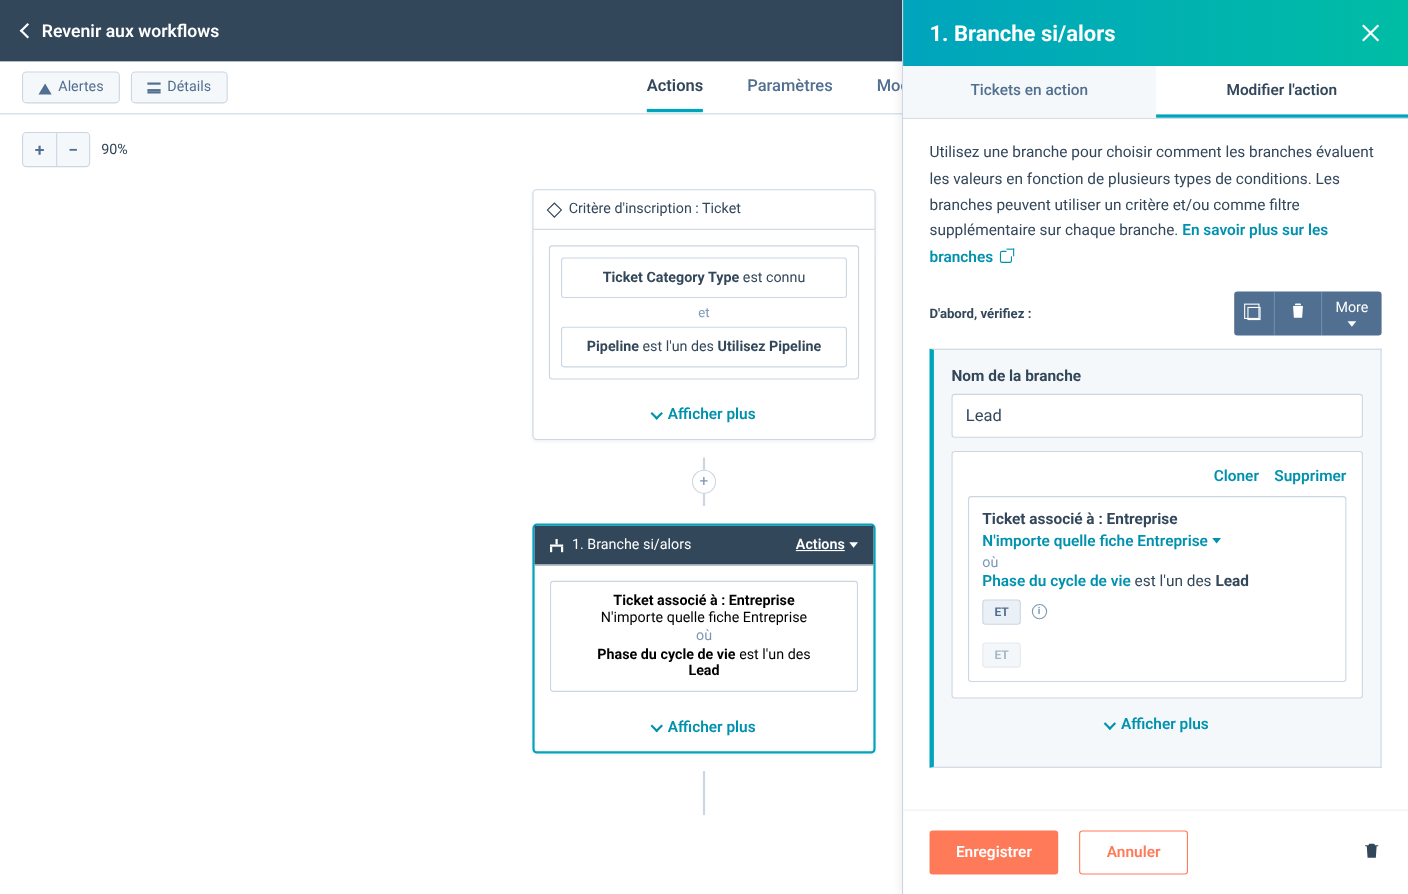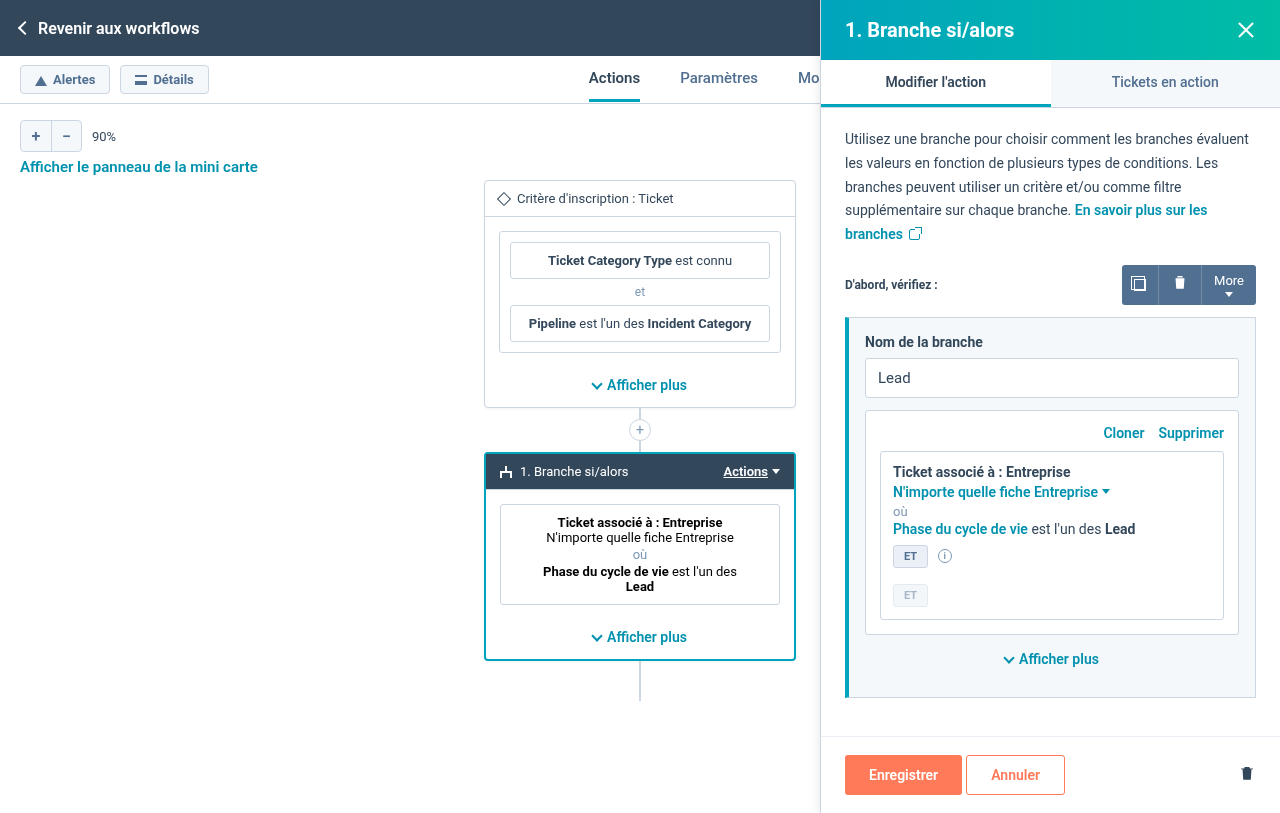--- a/index.html
+++ b/index.html
@@ -6,35 +6,35 @@
 body { background: #f5f6f8; overflow: hidden; width: 1280px; height: 813px; position: relative; }
 
 .top-bar { background: #33475b; height: 56px; display: flex; align-items: center; padding: 0 20px; }
 .back-link { color: #fff; font-size: 16px; font-weight: 600; display: flex; align-items: center; gap: 8px; cursor: pointer; }
 .chevron-left { display: inline-block; width: 10px; height: 10px; border-left: 2px solid #fff; border-bottom: 2px solid #fff; transform: rotate(45deg); }
 
 .main-area { display: flex; height: calc(100% - 56px); }
 .canvas-area { flex: 1; background: #fff; display: flex; flex-direction: column; overflow: hidden; width: 820px; }
 
 .toolbar { height: 48px; display: flex; align-items: center; padding: 0 20px; border-bottom: 1px solid #cbd6e2; gap: 10px; }
-.chip-btn { display: flex; align-items: center; gap: 6px; padding: 6px 14px; border: 1px solid #cbd6e2; border-radius: 4px; background: #f5f8fa; color: #516f90; font-size: 13px; font-weight: 700; cursor: pointer; }
+.chip-btn { display: flex; align-items: center; gap: 6px; padding: 6px 14px; border: 1px solid #cbd6e2; border-radius: 4px; background: #f5f8fa; color: #516f90; font-size: 13px; font-weight: 400; cursor: pointer; }
 .tabs-center { margin-left: auto; margin-right: auto; display: flex; gap: 40px; }
 .tab { font-size: 15px; color: #516f90; font-weight: 500; padding: 12px 0; cursor: pointer; border-bottom: 3px solid transparent; }
 .tab.active { color: #33475b; border-bottom-color: #00a4bd; font-weight: 600; }
 
 .zoom-row { display: flex; align-items: center; gap: 10px; padding: 16px 20px 0; }
 .zoom-btn-group { display: flex; border: 1px solid #cbd6e2; border-radius: 4px; overflow: hidden; background: #f5f8fa; }
 .zoom-btn { width: 30px; height: 30px; display: flex; align-items: center; justify-content: center; color: #516f90; font-size: 16px; font-weight: 600; cursor: pointer; }
 .zoom-btn + .zoom-btn { border-left: 1px solid #cbd6e2; }
 .zoom-pct { font-size: 13px; color: #33475b; }
 .minimap-link { color: #0091ae; font-size: 15px; font-weight: 600; padding: 6px 20px 0; cursor: pointer; }
 
 .canvas { flex: 1; position: relative; overflow: auto; padding: 0 0 40px; }
 
-.node { width: 312px; margin: 0 auto; background: #fff; border: 1px solid #cbd6e2; border-radius: 4px; box-shadow: 0 1px 3px rgba(0,0,0,0.05); }
+.node { width: 312px; margin: 16px auto; background: #fff; border: 1px solid #cbd6e2; border-radius: 4px; box-shadow: 0 1px 3px rgba(0,0,0,0.05); }
 .node.selected { border: 2px solid #00a4bd; }
 .node-header { padding: 10px 14px; font-size: 13px; color: #33475b; display: flex; align-items: center; gap: 8px; border-bottom: 1px solid #cbd6e2; }
 .node-header.dark { background: #33475b; color: #fff; justify-content: space-between; }
 .node-header.dark .hdr-left { display: flex; align-items: center; gap: 8px; }
 .node-body { padding: 14px; }
 .inner-card { border: 1px solid #cbd6e2; border-radius: 3px; padding: 10px; background: #fff; }
 .cond-box { border: 1px solid #cbd6e2; border-radius: 3px; padding: 10px; text-align: center; font-size: 13px; color: #33475b; }
 .cond-box + .et { text-align: center; font-size: 12px; color: #7c98b6; padding: 6px 0; }
 .show-more { text-align: center; padding: 10px 0 14px; color: #0091ae; font-size: 14px; font-weight: 600; cursor: pointer; display: flex; align-items: center; justify-content: center; gap: 6px; }
 .chevron-down { display: inline-block; width: 8px; height: 8px; border-right: 2px solid currentColor; border-bottom: 2px solid currentColor; transform: rotate(45deg); margin-top: -2px; }
@@ -82,21 +82,21 @@
 .crit-inner { border: 1px solid #cbd6e2; border-radius: 3px; padding: 12px; font-size: 14px; color: #33475b; }
 .crit-inner .line1 { font-weight: 700; }
 .crit-inner .line2 { color: #0091ae; font-weight: 600; display: flex; align-items: center; gap: 4px; margin: 4px 0; }
 .ou { color: #7c98b6; font-size: 13px; margin: 2px 0; }
 .lifecycle { margin: 0 0; }
 .lifecycle .lf-label { color: #0091ae; font-weight: 600; }
 .et-chip { display: inline-block; padding: 4px 10px; background: #eaf0f6; border: 1px solid #cbd6e2; border-radius: 3px; font-size: 11px; font-weight: 700; color: #516f90; margin-top: 8px; margin-right: 6px; }
 .info-dot { display: inline-flex; width: 14px; height: 14px; border: 1.5px solid #7c98b6; border-radius: 50%; align-items: center; justify-content: center; font-size: 9px; color: #7c98b6; font-weight: 700; vertical-align: middle; }
 .et-faded { opacity: 0.5; margin-top: 8px; }
 
-.panel-footer { padding: 18px 24px; display: flex; align-items: center; gap: 4px; border-top: 1px solid #eaf0f6; }
+.panel-footer { padding: 18px 24px; display: flex; align-items: center; gap: 19px; border-top: 1px solid #eaf0f6; }
 .btn-primary { background: #ff7a59; color: #fff; border: none; padding: 12px 24px; font-size: 14px; font-weight: 600; border-radius: 3px; cursor: pointer; }
 .btn-secondary { background: #fff; color: #ff7a59; border: 1px solid #ff7a59; padding: 11px 24px; font-size: 14px; font-weight: 600; border-radius: 3px; cursor: pointer; }
 .trash-icon { margin-left: auto; cursor: pointer; color: #33475b; }
 .copy-icon { width: 12px; height: 12px; border: 1.5px solid #fff; position: relative; }
 .copy-icon::after { content:''; position:absolute; width:12px; height:12px; border:1.5px solid #fff; left: -4px; top: -4px; }
 
 .trash-svg { width: 18px; height: 18px; }
 .warn-tri { width: 12px; height: 12px; position: relative; display: inline-block; }
 .warn-tri::before { content:''; position:absolute; left:0; bottom:0; width:0; height:0; border-left:6px solid transparent; border-right:6px solid transparent; border-bottom:10px solid #516f90;}
 .lines-ic { display:inline-block; width: 12px; height: 10px; border-top: 2px solid #516f90; border-bottom: 2px solid #516f90; position: relative;}
@@ -136,38 +136,37 @@
       </div>
     </div>
 
     <div class="zoom-row">
       <div class="zoom-btn-group">
         <div class="zoom-btn">+</div>
         <div class="zoom-btn">−</div>
       </div>
       <div class="zoom-pct">90%</div>
     </div>
-    <div class="minimap-link">Afficher le panneau de la mini carte</div>
 
     <div class="canvas">
       <div style="height:4px"></div>
 
       <div class="node">
         <div class="node-header">
           <span class="diamond-ic"></span>
           <span>Critère d'inscription : Ticket</span>
         </div>
         <div class="node-body">
           <div class="inner-card">
             <div class="cond-box">
               <b>Ticket Category Type</b> <span>est connu</span>
             </div>
             <div class="et">et</div>
             <div class="cond-box">
-              <b>Pipeline</b> <span>est l'un des</span> <b>Incident Category</b>
+              <b>Pipeline</b> <span>est l'un des</span> <b>Utilisez Pipeline</b>
             </div>
           </div>
         </div>
         <div class="show-more">
           <span class="chevron-down"></span>
           <span>Afficher plus</span>
         </div>
       </div>
 
       <div class="connector"></div>
@@ -209,22 +208,22 @@
       <div class="connector" style="height:40px"></div>
     </div>
   </div>
 
   <div class="panel">
     <div class="panel-header">
       <div class="panel-title">1. Branche si/alors</div>
       <div class="close-x"></div>
     </div>
     <div class="panel-tabs">
+      <div class="panel-tab">Tickets en action</div>
       <div class="panel-tab active">Modifier l'action</div>
-      <div class="panel-tab">Tickets en action</div>
     </div>
     <div class="panel-body">
       <p class="panel-desc">
         <span>Utilisez une branche pour choisir comment les branches évaluent les valeurs en fonction de plusieurs types de conditions. Les branches peuvent utiliser un critère et/ou comme filtre supplémentaire sur chaque branche. </span><span class="link-teal"><span>En savoir plus sur les branches</span> <span class="ext-icon"></span></span>
       </p>
 
       <div class="verify-row">
         <div class="verify-label">D'abord, vérifiez :</div>
         <div class="btn-group-dark">
           <div class="btn-dark">

